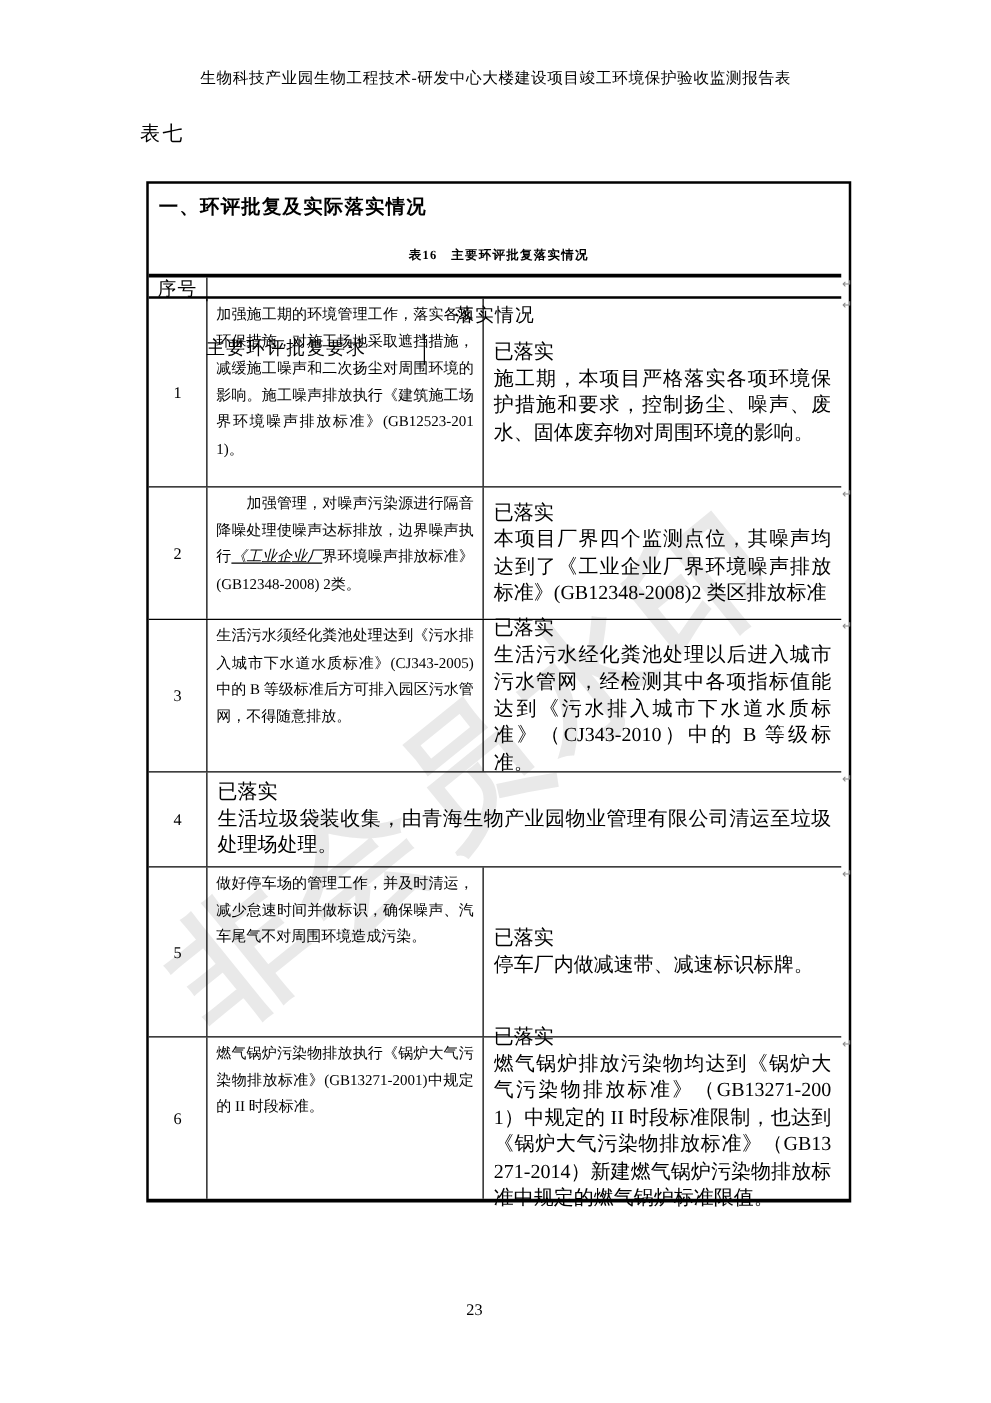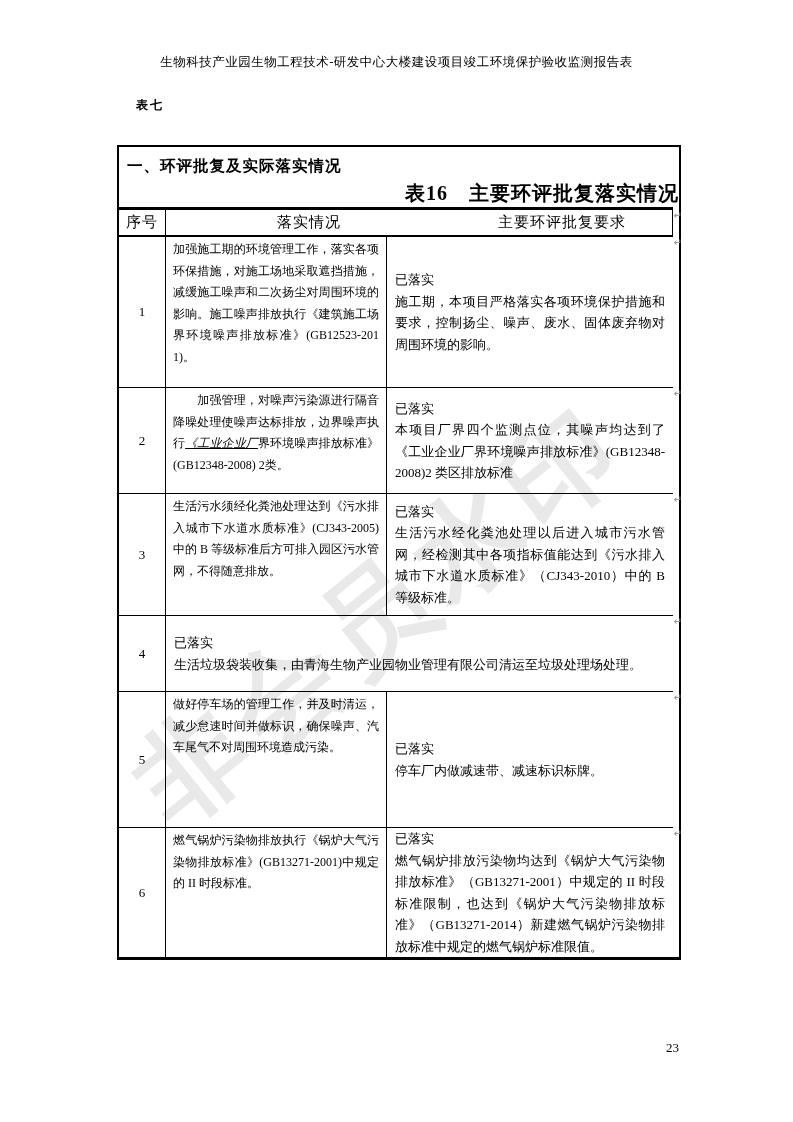--- a/index.html
+++ b/index.html
@@ -7,51 +7,51 @@
     width:793px;height:1122px;position:relative;overflow:hidden;
     background:#ffffff;
     font-family:"Liberation Serif","DejaVu Serif",serif;
     color:#000;
   }
   .doc-header{
     position:absolute;top:54px;left:0;width:793px;
     text-align:center;font-size:12.5px;letter-spacing:0.5px;
   }
   .section-label{
-    position:absolute;top:97px;left:136px;
-    font-size:12px;font-weight:bold;letter-spacing:2px;
+    position:absolute;top:97px;left:112px;
+    font-size:16px;font-weight:normal;letter-spacing:2px;
   }
   .watermark{
     position:absolute;left:70px;top:540px;width:620px;height:150px;
     display:flex;align-items:center;justify-content:center;
     transform:rotate(-39deg);
     font-size:108px;font-weight:bold;color:rgba(120,120,120,0.16);
     letter-spacing:10px;white-space:nowrap;
     z-index:0;pointer-events:none;
   }
   .frame{
     position:absolute;left:117px;top:145px;width:564px;
     border:2px solid #000;border-bottom-width:3px;
     box-sizing:border-box;
     z-index:1;background:transparent;
   }
   .title1{
-    margin:8px 0 0 8px;height:26px;line-height:22px;
+    margin:8px 0 12px 8px;height:26px;line-height:22px;
     font-size:15.5px;font-weight:bold;letter-spacing:1px;
   }
   .title2{
-    height:26px;line-height:24px;text-align:right;
-    font-size:20px;font-weight:bold;letter-spacing:1px;
+    height:26px;line-height:24px;text-align:center;
+    font-size:10px;font-weight:bold;letter-spacing:1px;
   }
   .inner-table{
     width:554px;border-top:3px solid #000;box-sizing:border-box;
   }
   .header-row{
-    display:flex;height:27px;border-bottom:2px solid #000;
-    box-sizing:border-box;position:relative;
+    display:flex;height:17px;border-bottom:2px solid #000;
+    box-sizing:border-box;position:relative;flex-direction:column;
   }
   .header-row .cell{
     display:flex;align-items:center;justify-content:center;
     font-size:15px;letter-spacing:1px;
   }
   .trow{
     display:flex;box-sizing:border-box;position:relative;
   }
   .trow + .trow{border-top:1px solid #000;}
   .cell{box-sizing:border-box;}
@@ -60,36 +60,36 @@
     display:flex;align-items:center;justify-content:center;
     font-size:13px;
   }
   .c-req{
     width:221px;border-right:1px solid #000;
     display:flex;flex-direction:column;justify-content:flex-start;
     padding:2px 7px;font-size:12px;line-height:21.5px;
   }
   .c-impl{
     flex:1;display:flex;flex-direction:column;justify-content:center;
-    padding:2px 8px;font-size:13px;line-height:21.5px;
+    padding:2px 8px;font-size:16px;line-height:21.5px;
   }
   .par{
     text-align:justify;text-justify:inter-character;
     word-break:break-all;
   }
   .par:last-child{text-align-last:left;}
   .underline{text-decoration:underline;font-style:italic;}
   .pilcrow{
     position:absolute;right:-9px;top:1px;
     font-size:10px;color:#8a8a8a;line-height:10px;
     font-family:"DejaVu Sans",sans-serif;
   }
   .page-number{
     position:absolute;top:1040px;left:0;width:679px;
-    text-align:right;font-size:13px;
+    text-align:center;font-size:13px;padding-left:40px;
   }
 </style>
 </head>
 <body>
 
 <div class="watermark">非会员水印</div>
 
 <div class="doc-header">生物科技产业园生物工程技术-研发中心大楼建设项目竣工环境保护验收监测报告表</div>
 
 <div class="section-label">表七</div>

